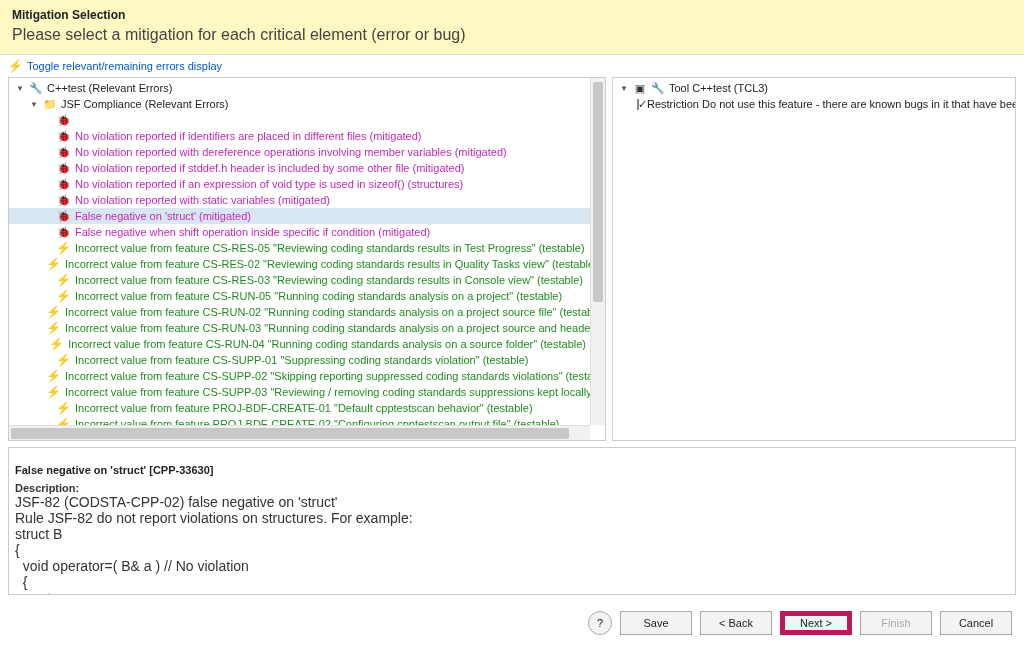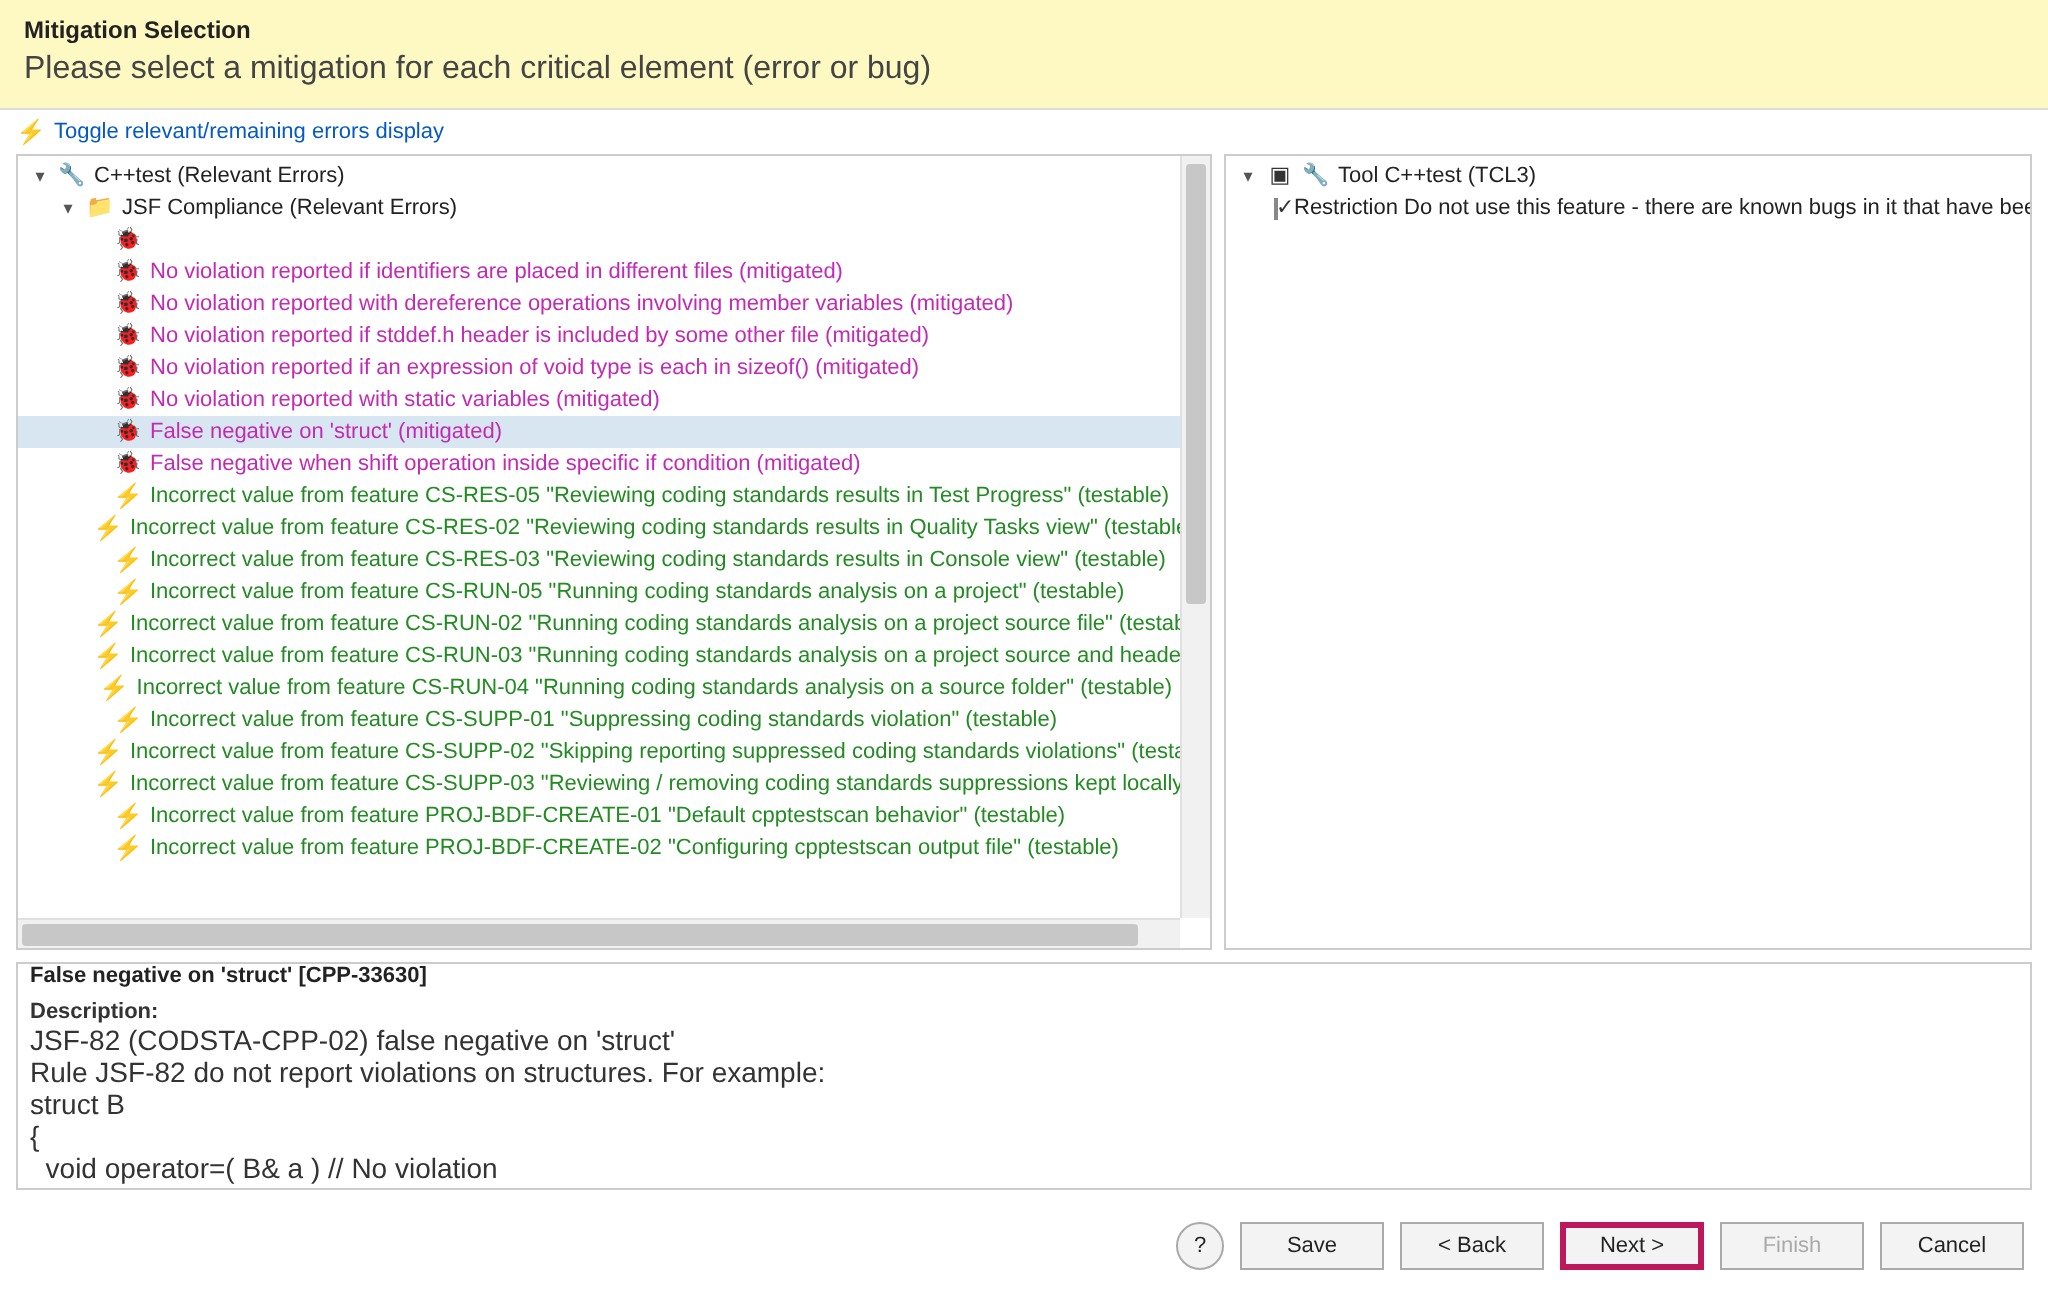--- a/index.html
+++ b/index.html
@@ -74,22 +74,22 @@
   .i-l2 { padding-left: 34px; }
   .lightning { color: #d13434; font-weight: bold; font-size: 12px; }
   .wrench { color: #7a8aa0; }
   .folder { color: #c6a96a; }
   .check { display:inline-block; width:11px;height:11px;border:1px solid #888; background:#fff; position:relative; }
   .check.on::after { content:"✓"; position:absolute; top:-3px; left:0; font-size:11px; color:#333; }
   .circle-green { width:10px;height:10px;border-radius:50%;background:#3fa33f;display:inline-block; }
   .detail {
     border: 1px solid #ccc;
     margin: 6px 8px 0 8px;
-    padding: 0 6px;
-    height: 114px;
+    padding: 16px 6px;
+    height: 148px;
     overflow: auto;
     font-size: 11px;
     position: relative;
   }
   .detail-title { color: #222; }
   .detail pre { font-family: "Segoe UI", Tahoma, sans-serif; font-size: 14px; white-space: pre-wrap; }
   .buttons {
     display: flex;
     justify-content: flex-end;
     gap: 8px;
@@ -98,21 +98,21 @@
   .btn {
     min-width: 72px;
     height: 24px;
     border: 1px solid #aaa;
     background: #f3f3f3;
     font-size: 11px;
     color: #222;
     display: inline-flex; align-items:center; justify-content:center;
     cursor: pointer;
   }
-  .btn.primary { border: 3px solid #be185d; }
+  .btn.primary { border: 5px solid #be185d; }
   .btn.disabled { color: #aaa; cursor: default; }
   .btn.help {
     min-width: 24px; width:24px; border-radius:50%;
   }
   .scrollbar-v {
     position:absolute; right:0; top:0; bottom:0; width:15px; background:#f1f1f1; border-left:1px solid #e0e0e0;
   }
   .scrollbar-v .thumb { position:absolute; left:2px; right:2px; top:4px; height:220px; background:#c7c7c7; border-radius:2px; }
   .scrollbar-h {
     height:15px; background:#f1f1f1; border-top:1px solid #e0e0e0; margin-right:15px;
@@ -182,21 +182,21 @@
                         <div class="row i-l2">
                           <span class="caret empty"></span>
                           <span class="icon">🐞</span>
                           <span class="c-magenta">No violation reported if stddef.h header is included by some other file (mitigated)</span>
                         </div>
                       </li>
                       <li>
                         <div class="row i-l2">
                           <span class="caret empty"></span>
                           <span class="icon">🐞</span>
-                          <span class="c-magenta">No violation reported if an expression of void type is each in sizeof() (mitigated)</span>
+                          <span class="c-magenta">No violation reported if an expression of void type is used in sizeof() (structures)</span>
                         </div>
                       </li>
                       <li>
                         <div class="row i-l2">
                           <span class="caret empty"></span>
                           <span class="icon">🐞</span>
                           <span class="c-magenta">No violation reported with static variables (mitigated)</span>
                         </div>
                       </li>
                     </ul>

